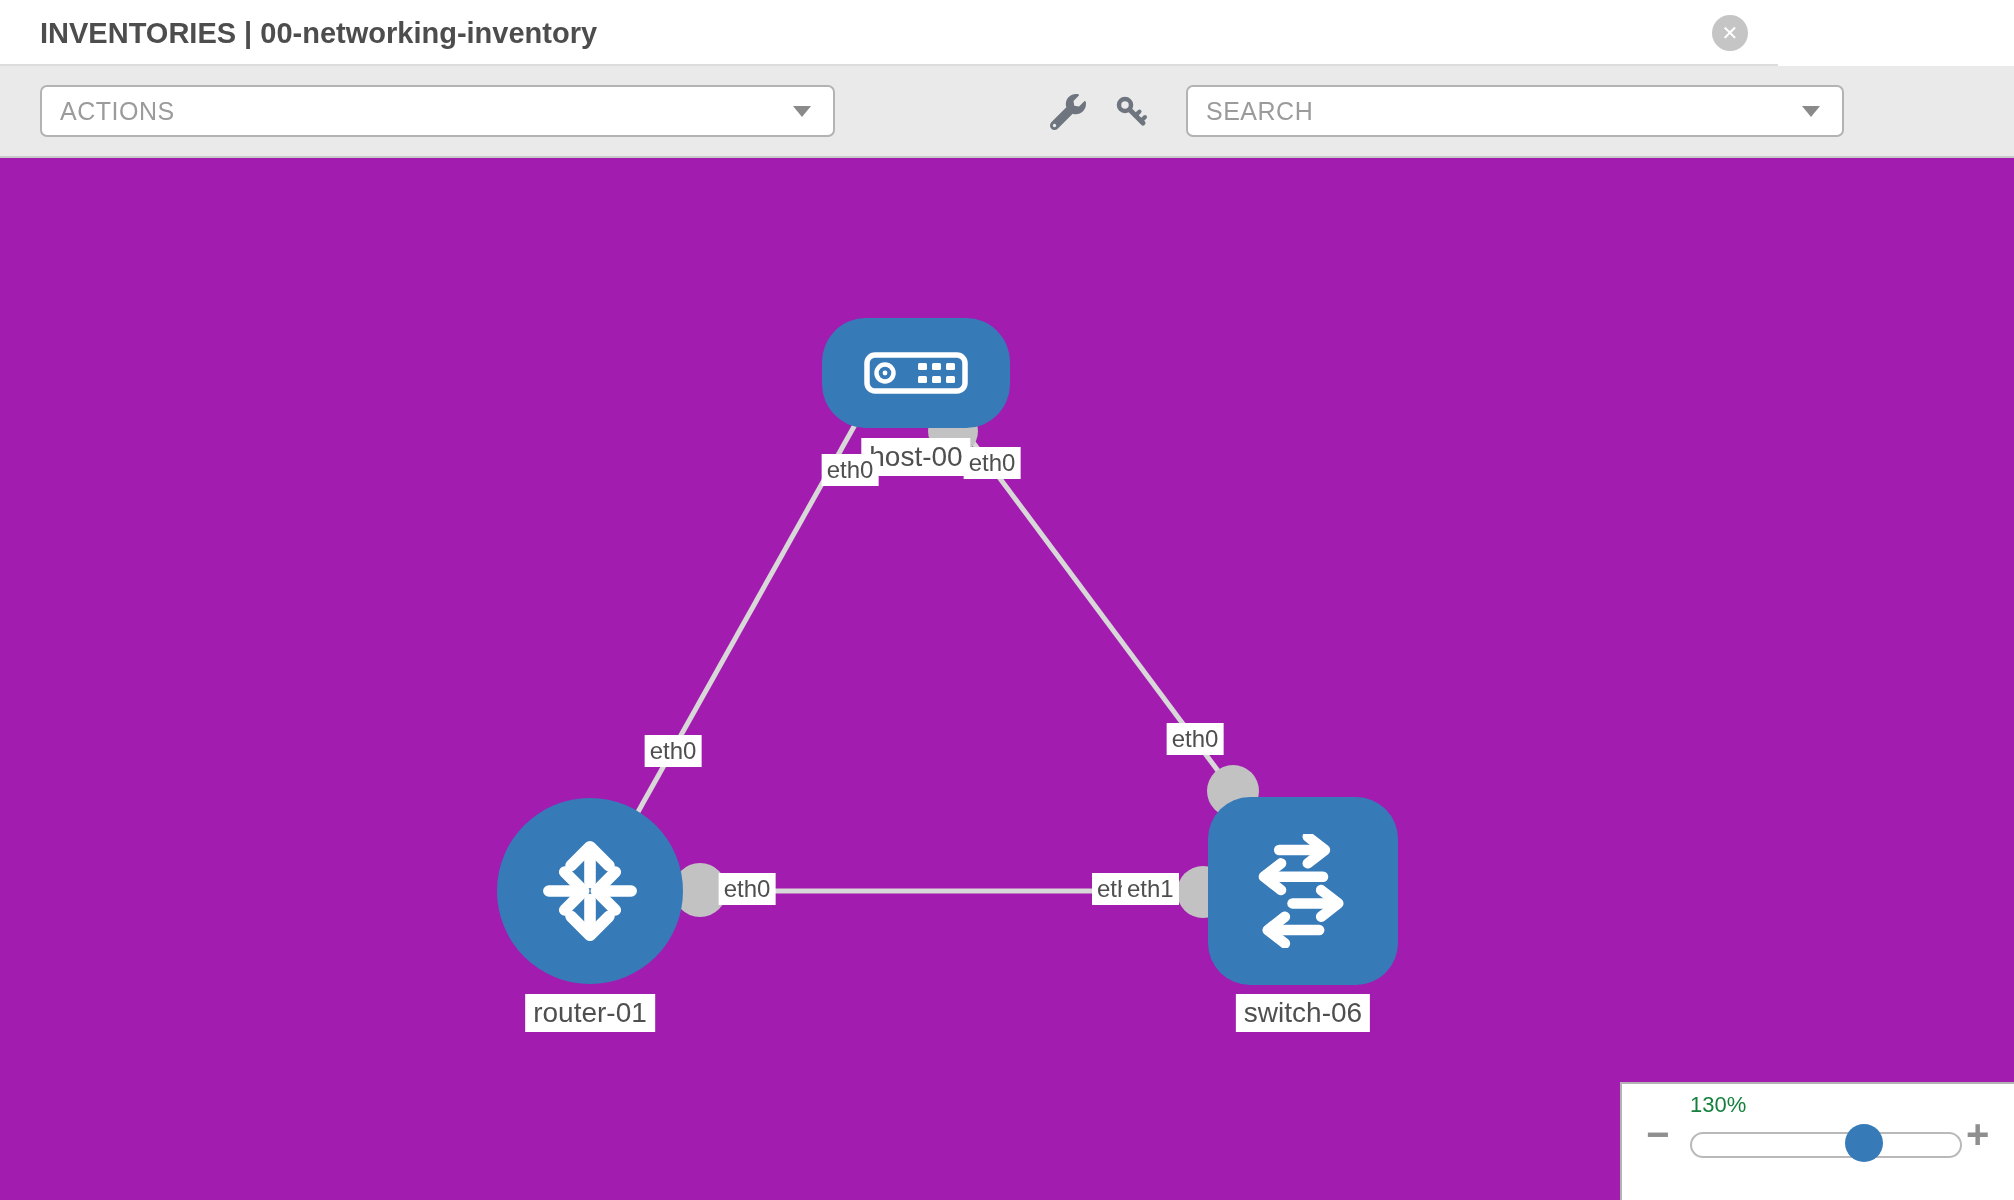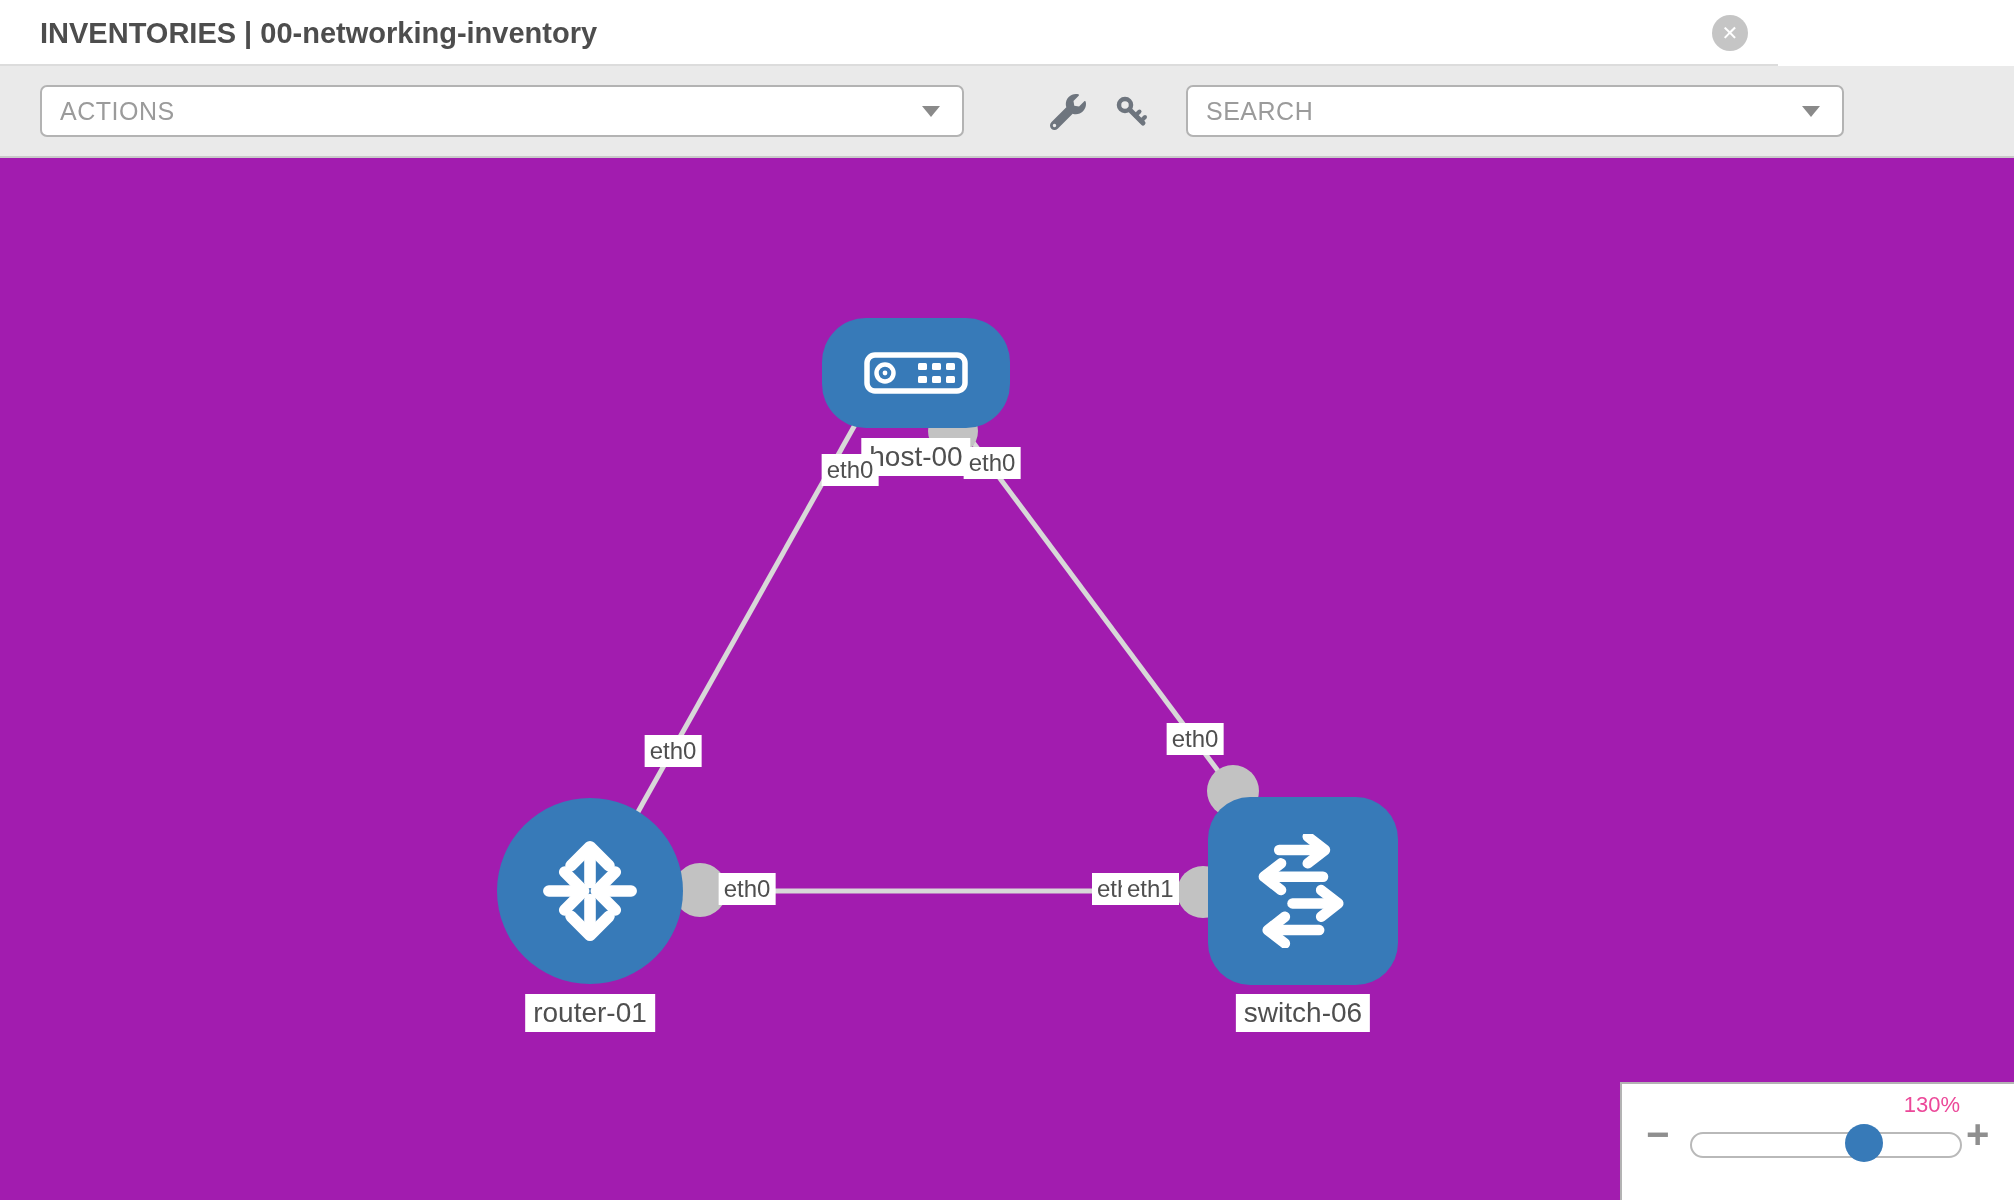--- a/index.html
+++ b/index.html
@@ -12,42 +12,42 @@
   .header{position:absolute;left:0;top:0;width:1778px;height:64px;background:#fff;border-bottom:2px solid #dcdcdc;}
   .header-title{position:absolute;left:40px;top:0;height:64px;line-height:66px;font-size:29px;font-weight:bold;color:#4d4d4d;white-space:nowrap;}
   .close-btn{position:absolute;right:30px;top:15px;width:36px;height:36px;border-radius:50%;background:#c5c5c5;color:#fff;
     display:flex;align-items:center;justify-content:center;font-size:20px;font-weight:bold;cursor:pointer;}
   
   .toolbar{position:absolute;left:0;top:66px;width:2014px;height:90px;background:#eaeaea;border-bottom:2px solid #c9c9c9;}
   .selectbox{position:absolute;top:19px;height:52px;background:#fff;border:2px solid #b3b3b3;border-radius:7px;box-sizing:border-box;
     display:flex;align-items:center;cursor:pointer;}
   .selectbox .sel-text{flex:1;padding-left:18px;font-size:25px;color:#9b9b9b;letter-spacing:0.5px;}
   .caret{width:0;height:0;border-left:9px solid transparent;border-right:9px solid transparent;border-top:11px solid #8a8a8a;margin-right:22px;}
-  .actions-box{left:40px;width:924px;}
+  .actions-box{left:40px;width:795px;}
   .search-box{left:1186px;width:658px;}
   .search-input{flex:1;border:none;outline:none;background:transparent;padding-left:18px;font-size:25px;color:#555;
     font-family:"Liberation Sans","DejaVu Sans",sans-serif;letter-spacing:0.5px;}
   .search-input::placeholder{color:#9b9b9b;opacity:1;}
   .tool-icon{position:absolute;top:28px;width:36px;height:36px;cursor:pointer;}
   .wrench-icon{left:1050px;}
   .key-icon{left:1114px;}
   
   .canvas{position:absolute;left:0;top:158px;width:2014px;height:1042px;background:#a21caf;overflow:hidden;}
   .links-layer{position:absolute;left:0;top:0;z-index:1;}
   .node{position:absolute;z-index:2;background:#377ab8;display:flex;align-items:center;justify-content:center;cursor:pointer;}
   .node-host{left:822px;top:160px;width:188px;height:110px;border-radius:44px;}
   .node-router{left:497px;top:640px;width:186px;height:186px;border-radius:50%;}
   .node-switch{left:1208px;top:639px;width:190px;height:188px;border-radius:42px;}
   .topo-label{position:absolute;z-index:3;background:#fff;color:#4f4f4f;white-space:nowrap;transform:translate(-50%,-50%);}
   .node-label{font-size:28px;padding:3px 8px;}
   .iface-label{font-size:24px;padding:2px 5px;}
   .left-anchor{transform:translateY(-50%);}
   
   .zoom-panel{position:absolute;left:1620px;top:1082px;width:400px;height:126px;background:#fff;border:2px solid #b3b3b3;box-sizing:border-box;z-index:6;}
-  .zoom-level{position:absolute;left:68px;top:8px;width:270px;text-align:right;font-size:22px;color:#ec4899;}
+  .zoom-level{position:absolute;left:68px;top:8px;width:270px;text-align:left;font-size:22px;color:#15803d;}
   .zoom-minus,.zoom-plus{position:absolute;top:30px;font-size:40px;font-weight:bold;color:#8f8f8f;cursor:pointer;line-height:40px;}
   .zoom-minus{left:24px;}
   .zoom-plus{left:344px;}
   .zoom-track{position:absolute;left:68px;top:48px;width:268px;height:22px;background:#fff;border:2px solid #b9b9b9;border-radius:13px;cursor:pointer;}
   .zoom-handle{position:absolute;left:153px;top:-10px;width:38px;height:38px;border-radius:50%;background:#377ab8;cursor:grab;}
 </style>
 </head>
 <body>
 
 <div id="app">

